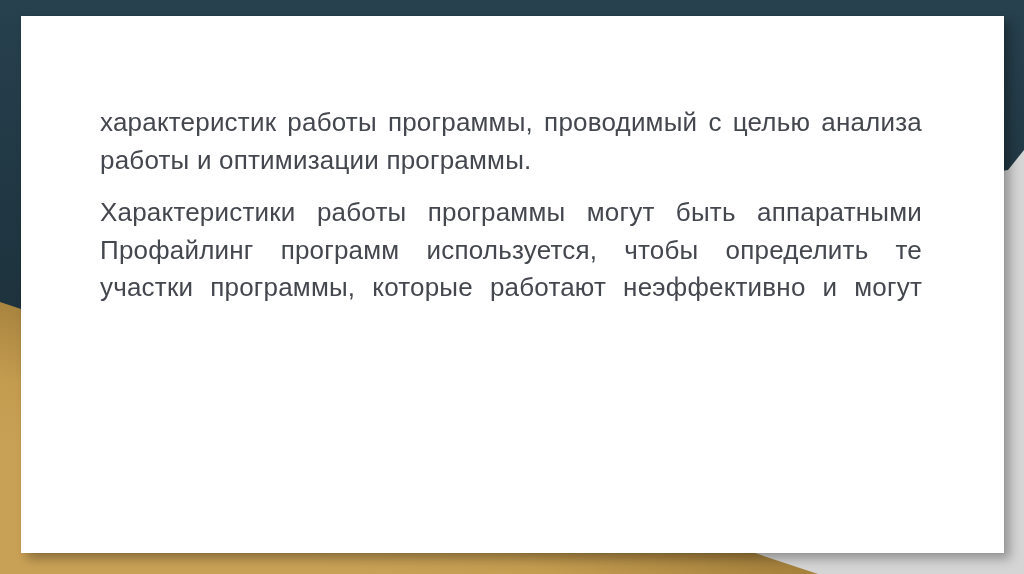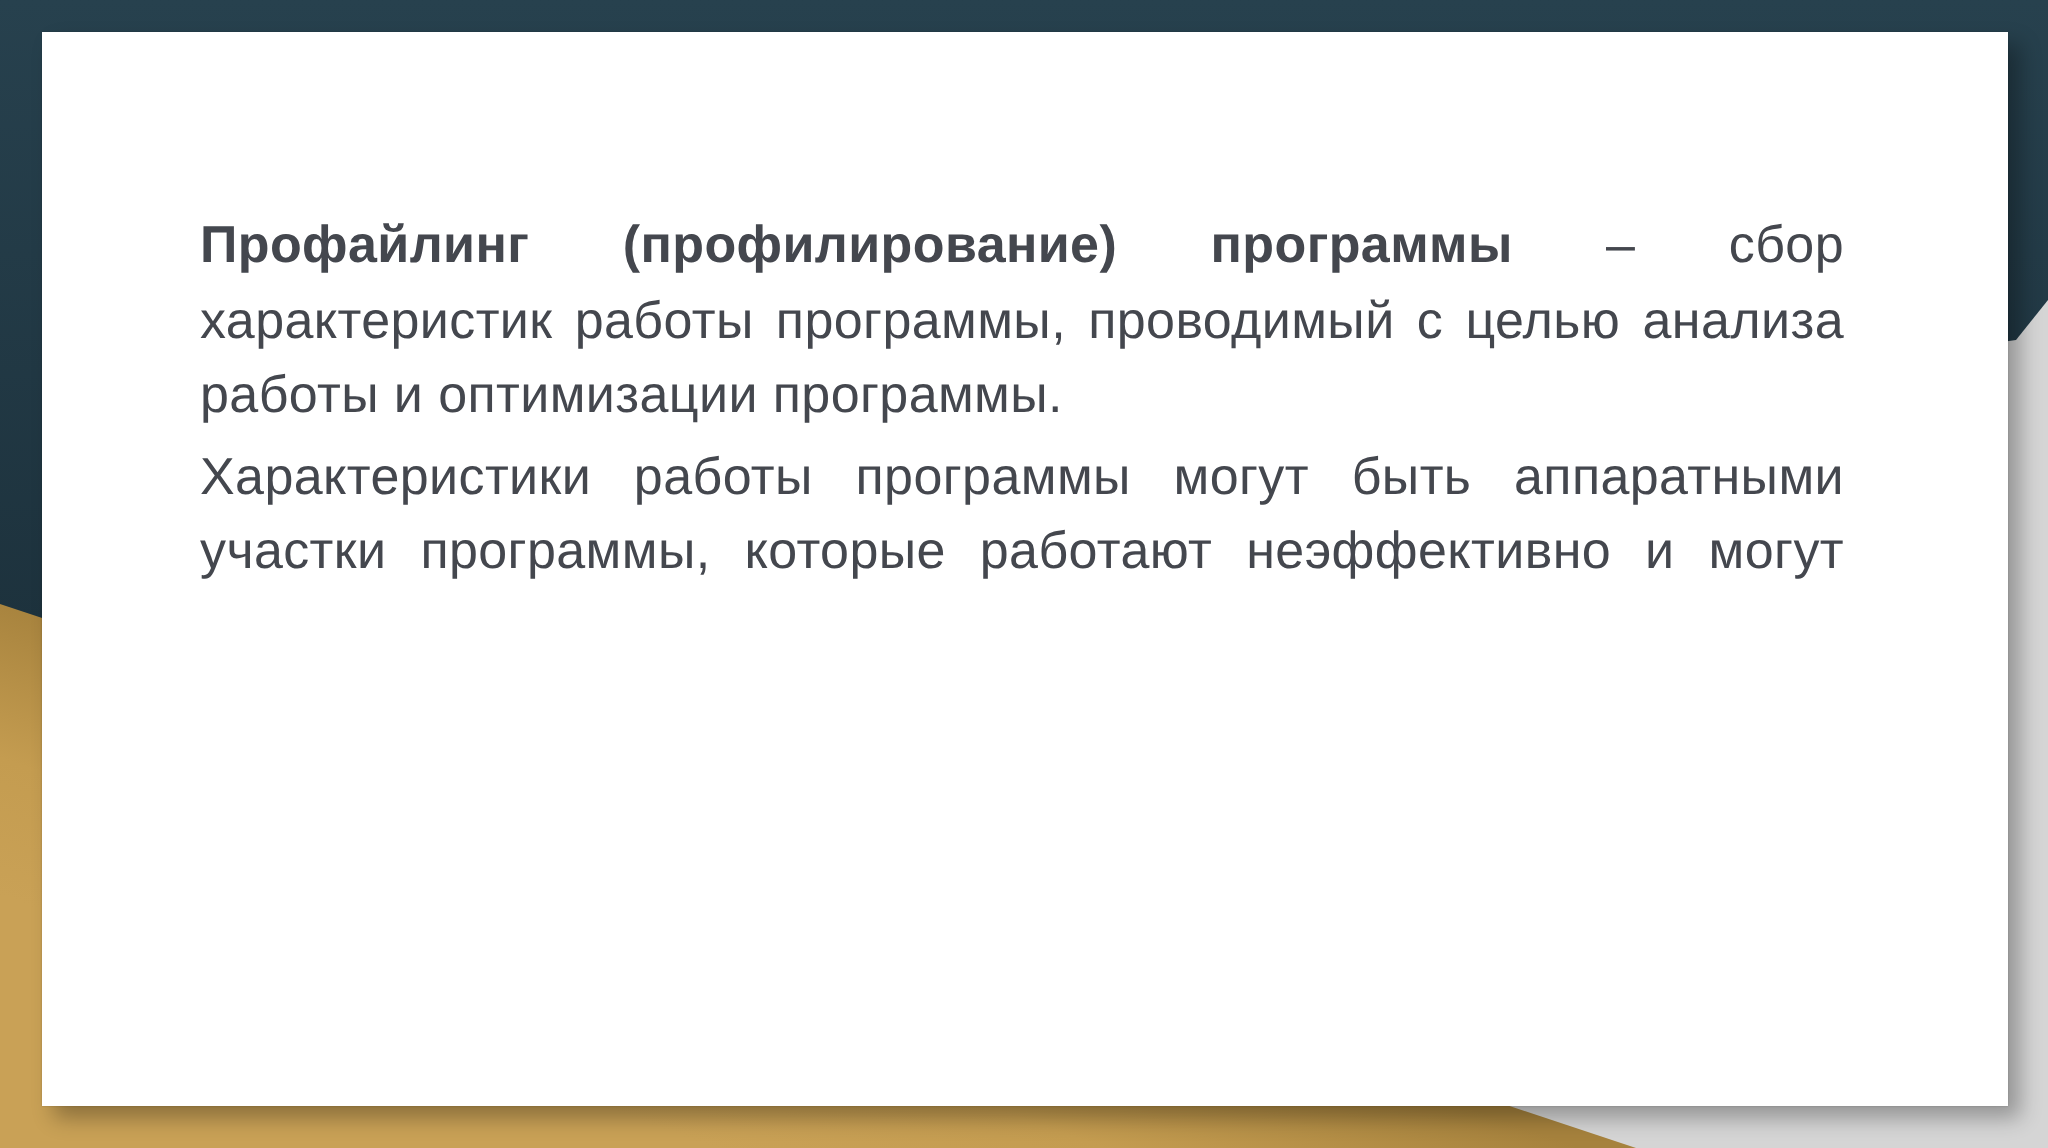--- a/index.html
+++ b/index.html
@@ -43,21 +43,21 @@
     box-sizing: border-box;
     width: 100%;
     height: 100%;
     padding: 88px 82px 0 79px;
     color: var(--text, #44474e);
     font-size: 26px;
     line-height: 37.6px;
     letter-spacing: 0.2px;
   }
   .para { margin: 0; }
-  .para + .para { margin-top: 3px; }
+  .para + .para { margin-top: 15px; }
   .jline {
     text-align: justify;
     text-align-last: justify;
   }
   .jline.last {
     text-align-last: left;
   }
   .jline b { font-weight: 700; color: var(--text, #44474e); }
 </style>
 </head>
@@ -78,26 +78,26 @@
       </linearGradient>
     </defs>
     <polygon points="0,0 1024,0 1024,150 1008,170 0,312" fill="url(#tealGrad)"></polygon>
     <polygon points="0,302 818,574 0,574" fill="url(#goldGrad)"></polygon>
   </svg>
 
   <div class="card">
     <div class="content">
 
       <div class="para">
-        <div class="jline"><b>Профайлинг (профилирование) программы</b><span> – сбор</span></div>
         <div class="jline">характеристик работы программы, проводимый с целью анализа</div>
         <div class="jline last">работы и оптимизации программы.</div>
       </div>
 
       <div class="para">
         <div class="jline">Характеристики работы программы могут быть аппаратными</div>
+        <div class="jline">Профайлинг программ используется, чтобы определить те</div>
         <div class="jline">участки программы, которые работают неэффективно и могут</div>
       </div>
 
     </div>
   </div>
 
 </div>
 
 </body></html>

